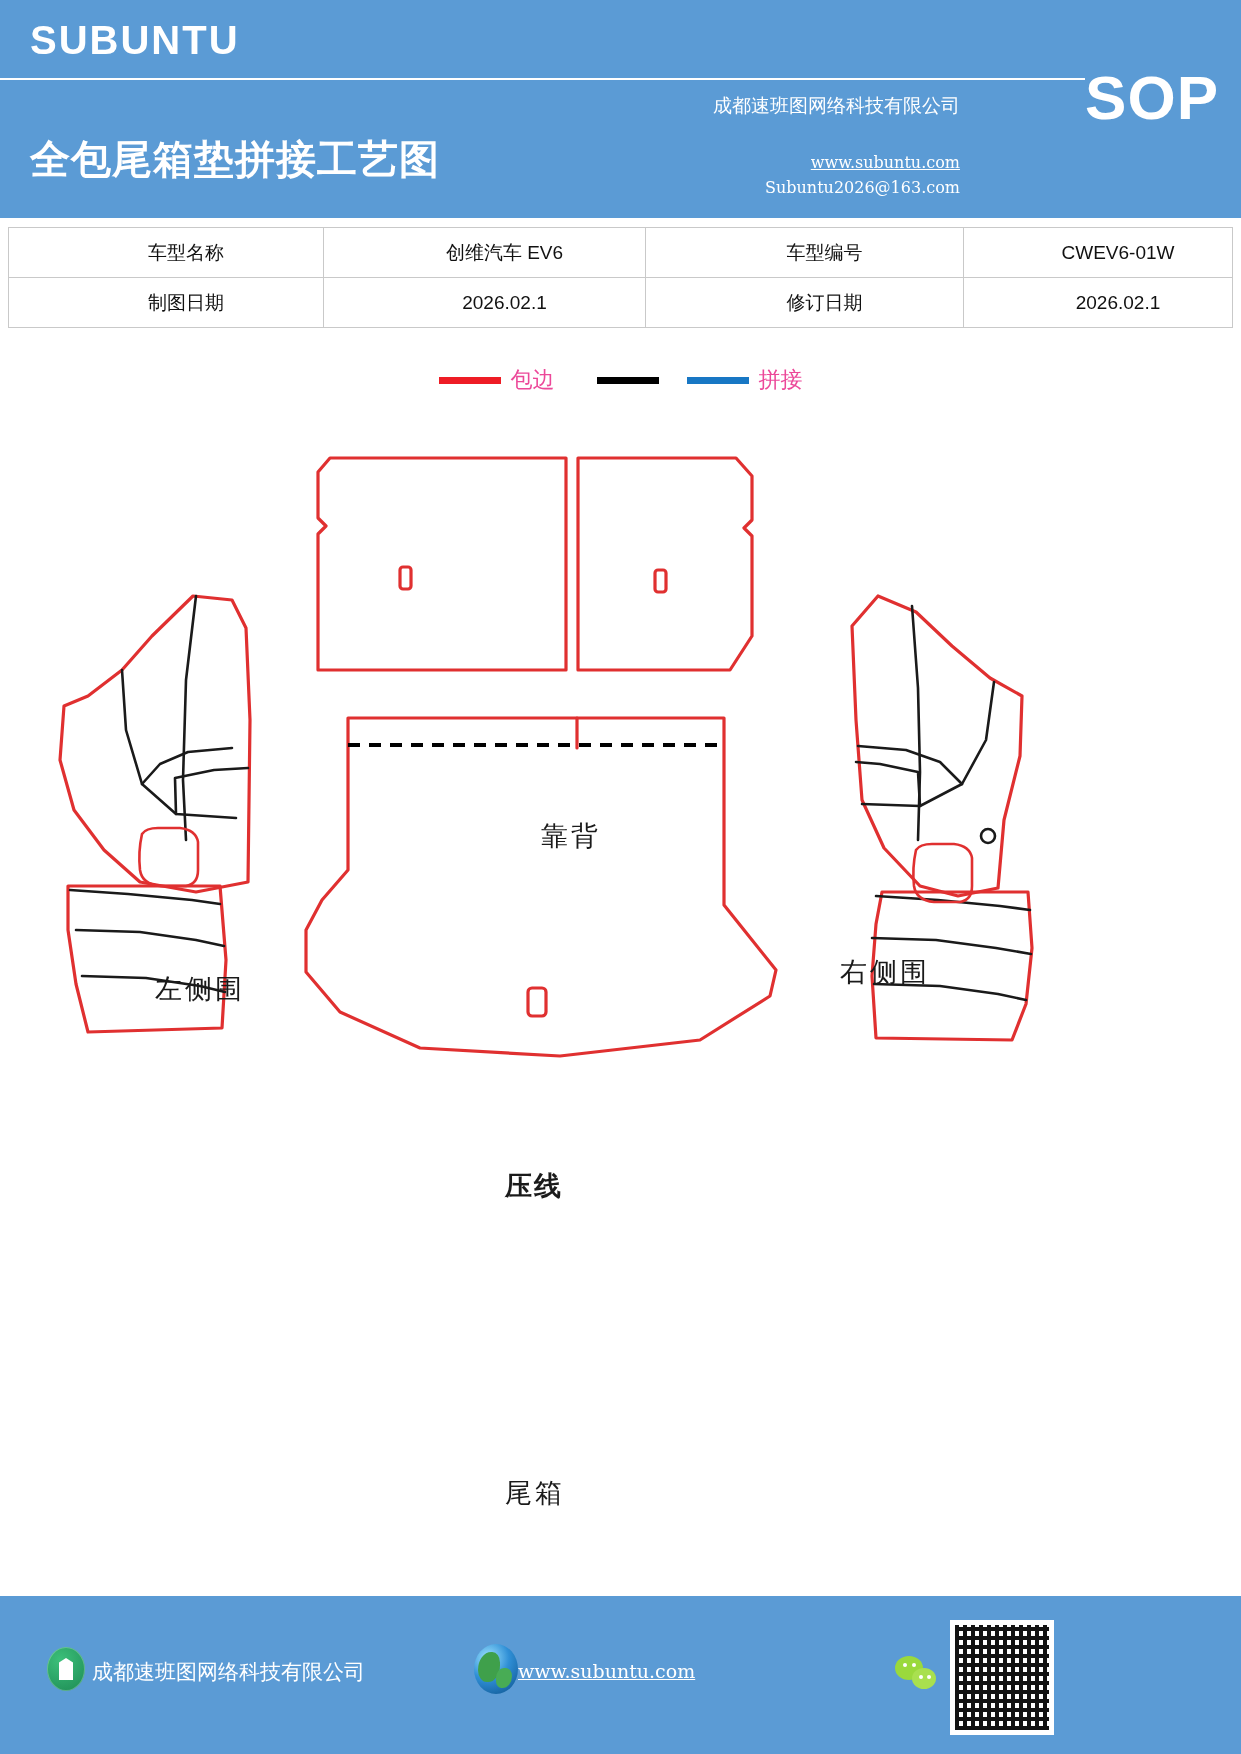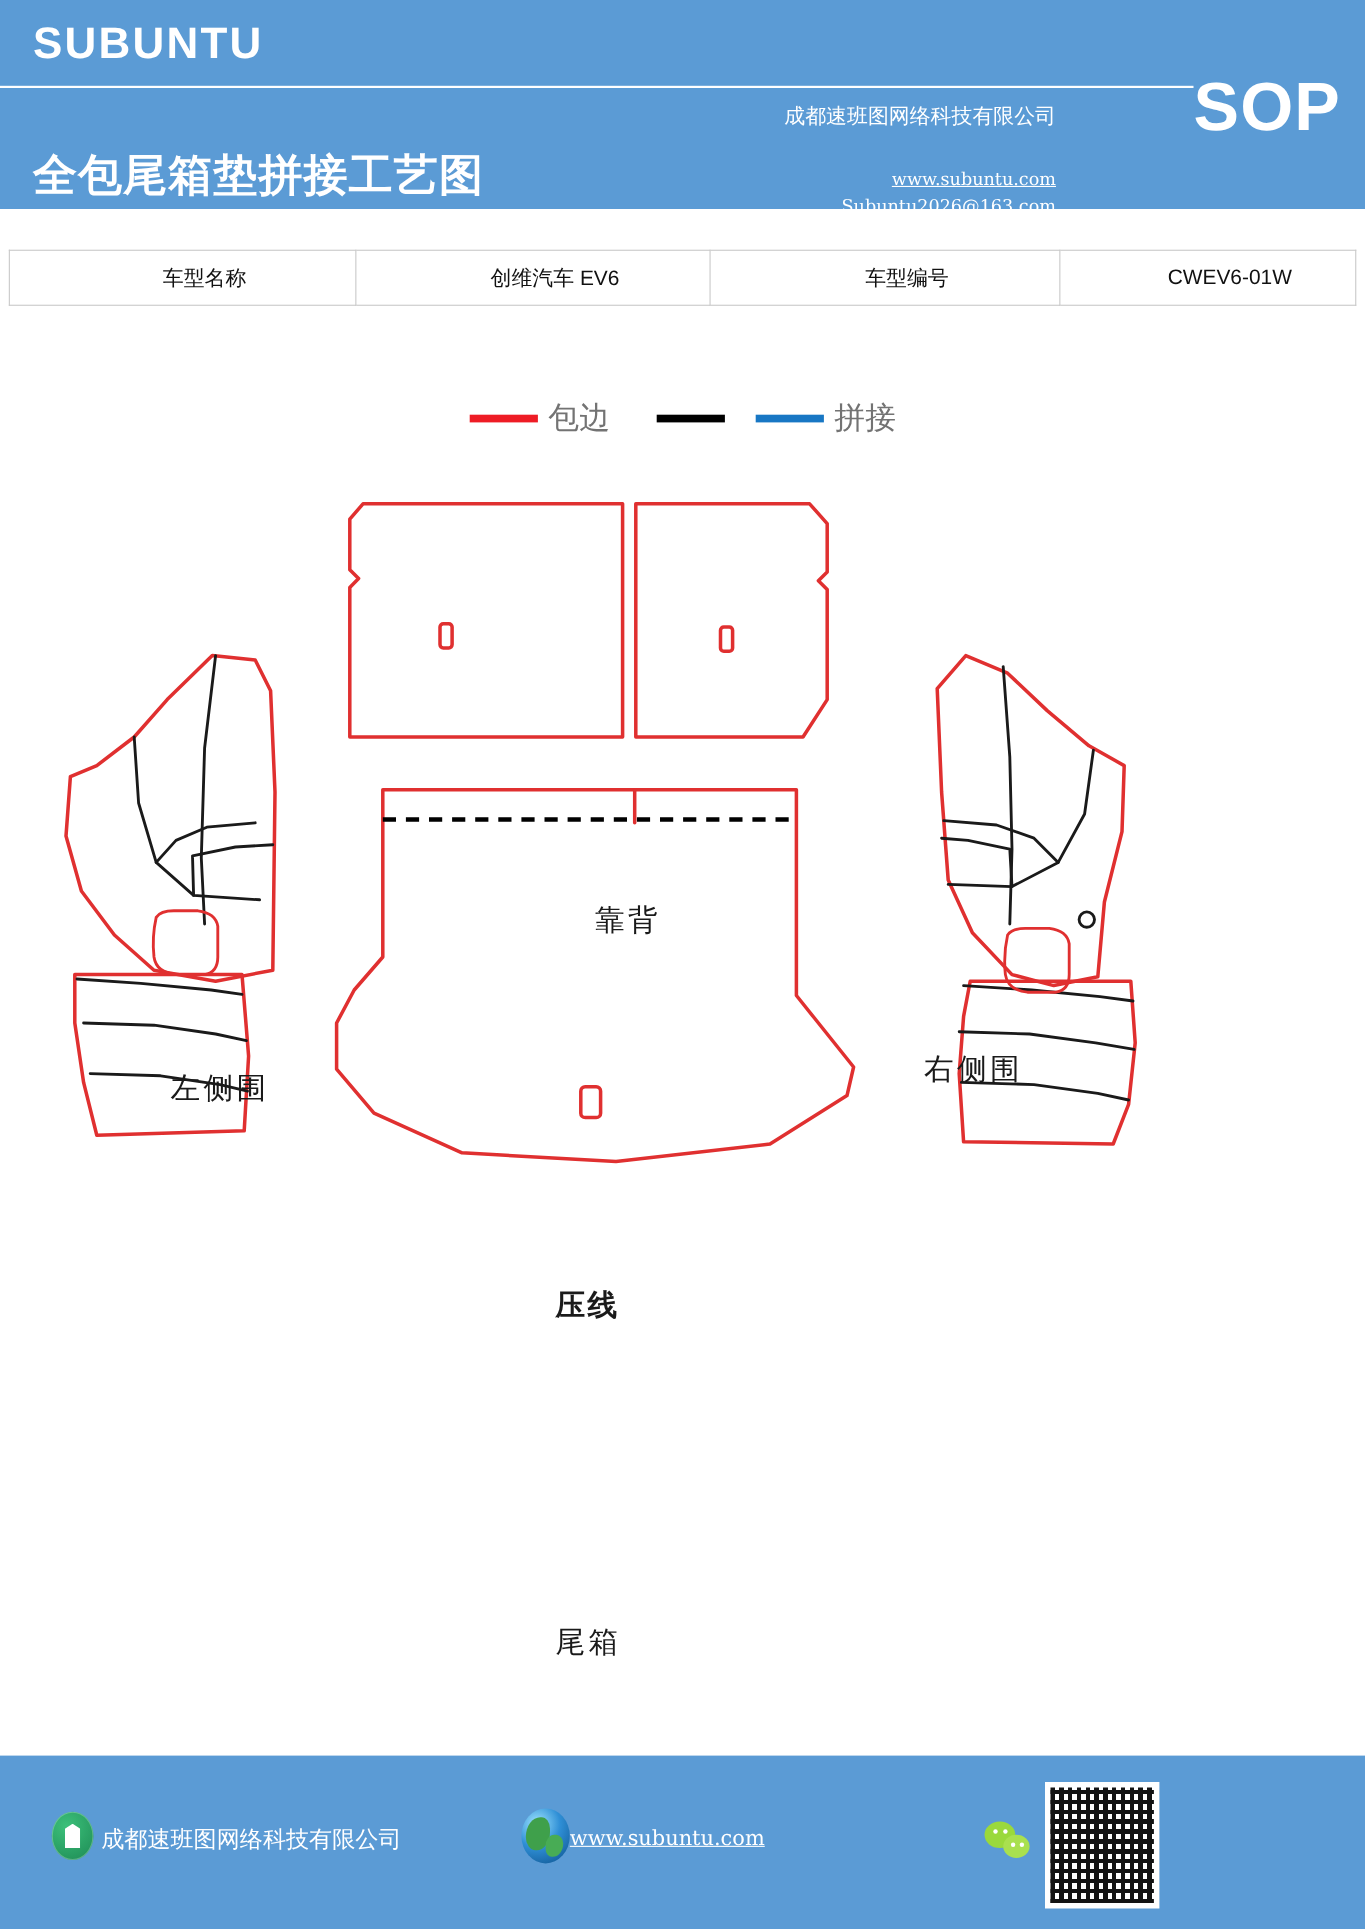--- a/index.html
+++ b/index.html
@@ -13,21 +13,21 @@
     position: relative;
     font-family: "Liberation Sans", "DejaVu Sans", sans-serif;
     overflow: hidden;
   }
 
   
   .header {
     position: absolute;
     left: 0; top: 0;
     width: 1241px;
-    height: 190px;
+    height: 218px;
     background: #5B9BD5;
     box-sizing: border-box;
     padding-left: 12px;
   }
   .brand {
     position: absolute;
     left: 30px; top: 18px;
     color: #ffffff;
     font-size: 40px;
     font-weight: bold;
@@ -129,22 +129,22 @@
   .swatch {
     display: inline-block;
     width: 62px;
     height: 7px;
     margin-right: 10px;
   }
   .swatch.red   { background: #ee1c25; }
   .swatch.black { background: #000000; }
   .swatch.blue  { background: #1877c4; margin-left: 18px; }
   .legend-label {
-    font-size: 28px;
-    color: #737373;
+    font-size: 22px;
+    color: #ec4899;
     font-family: Liberation Mono, monospace;
     margin-right: 42px;
   }
 
   
   .diagram {
     position: absolute;
     left: 0; top: 400px;
     width: 1041px;
     height: 740px;
@@ -279,20 +279,26 @@
   <div class="sop-badge">SOP</div>
 </div>
 
 <table class="info-table">
   <tbody>
       <tr>
     <td style="width:272px">车型名称</td>
     <td style="width:279px" class="val">创维汽车 EV6</td>
     <td style="width:275px">车型编号</td>
     <td class="val">CWEV6-01W</td>
+  </tr>
+  <tr>
+    <td>制图日期</td>
+    <td class="val">2026.02.1</td>
+    <td>修订日期</td>
+    <td class="val">2026.02.1</td>
   </tr>
 </tbody>
   </table>
 
 <div class="legend">
   <div class="legend-item">
     <span class="swatch red"></span>
     <span class="legend-label">包边</span>
   </div>
   <div class="legend-item">

